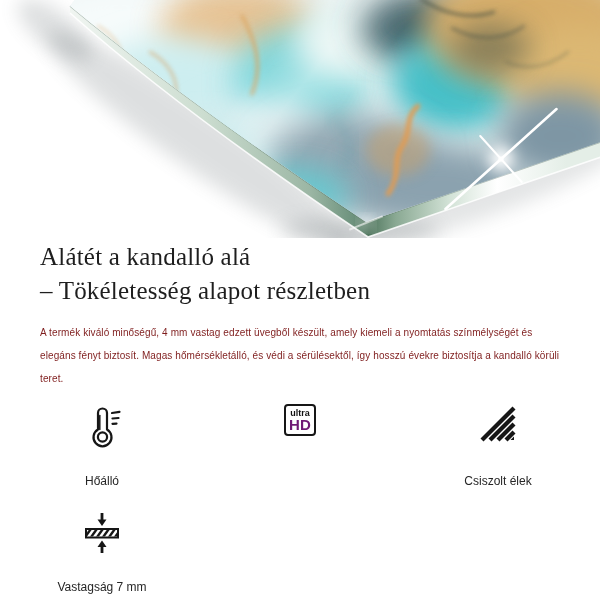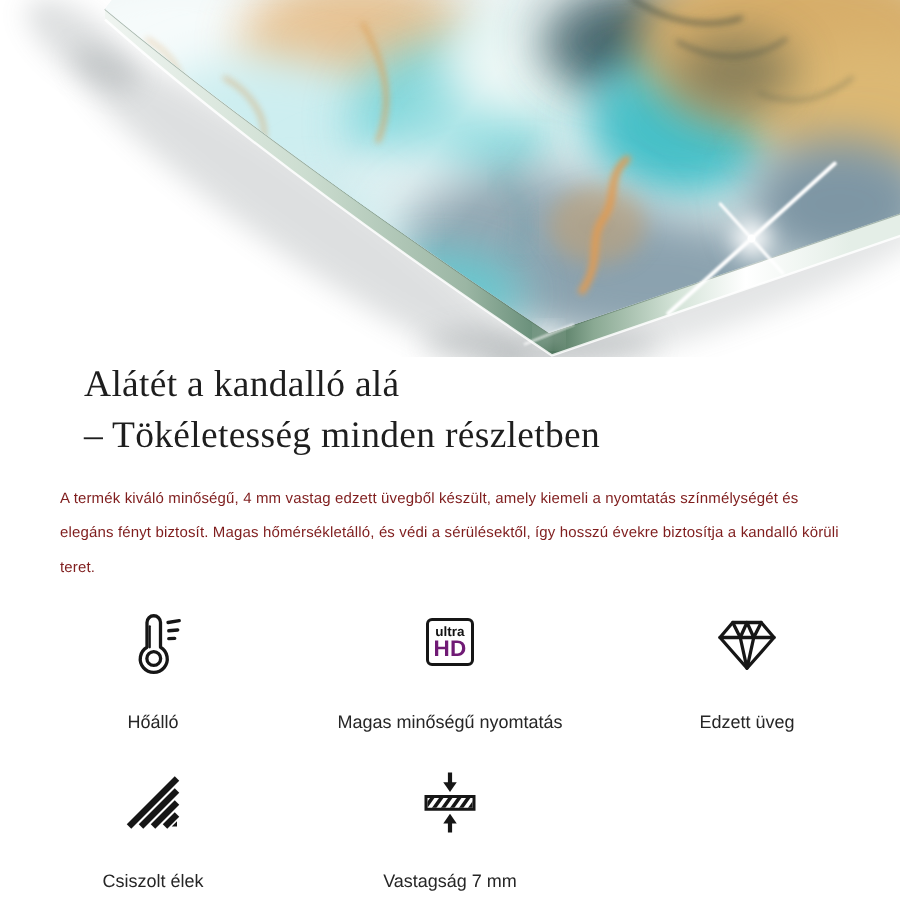--- a/index.html
+++ b/index.html
@@ -6,33 +6,33 @@
   body{
     width:600px;height:600px;overflow:hidden;background:#ffffff;
     font-family:"Liberation Sans", sans-serif;color:#2b2b2b;
   }
   .hero{position:relative;width:600px;height:238px;background:#ffffff;}
   .hero svg{display:block;}
   .content{padding:0 40px;}
   h1{
     font-family:"Liberation Serif", serif;font-weight:400;
     font-size:25px;line-height:34px;letter-spacing:.2px;
-    color:#1e1e1e;margin:2px 0 0 16px;
+    color:#1e1e1e;margin:2px 0 0 0;
   }
   .desc{
     font-size:10px;line-height:23px;color:#7f1d1d;
     margin:13px 0 0 0;max-width:537px;letter-spacing:.1px;
   }
   .features{
     display:grid;grid-template-columns:204px 192px 204px;
     row-gap:22px;margin-top:14px;width:600px;margin-left:-40px;
     justify-items:center;
   }
   .feature{display:flex;flex-direction:column;align-items:center;}
-  .icon-box{height:50px;display:flex;align-items:center;justify-content:center;}
+  .icon-box{height:50px;display:flex;align-items:flex-start;justify-content:center;}
   .feature .label{font-size:12px;color:#262626;margin-top:20px;white-space:nowrap;}
   .ficon{stroke:#161616;fill:none;stroke-width:2.2;}
   .uhd-box{
     width:28px;height:28px;border:2.5px solid #161616;border-radius:4px;
     display:flex;flex-direction:column;align-items:center;justify-content:center;
     margin-bottom:2px;
   }
   .uhd-top{font-size:9px;line-height:9px;font-weight:700;color:#111;}
   .uhd-bottom{font-size:15px;line-height:13px;font-weight:800;color:#701a75;letter-spacing:.2px;}
 </style>
@@ -134,21 +134,21 @@
         <circle cx="501" cy="159" r="2.6" fill="#ffffff"></circle>
         <circle cx="366" cy="223" r="5" fill="#ffffff" opacity="0.9" filter="url(#fMed)"></circle>
         <rect x="348" y="222.2" width="36" height="1.5" transform="rotate(-22 366 223)" fill="#ffffff" opacity="0.75" filter="url(#fTiny)"></rect>
       </g>
     </svg>
   </div>
 
   <div class="content">
     <h1>
       <span>Alátét a kandalló alá</span><br>
-      <span>– Tökéletesség minden részletben</span>
+      <span>– Tökéletesség alapot részletben</span>
     </h1>
 
     <p class="desc">A termék kiváló minőségű, 4 mm vastag edzett üvegből készült, amely kiemeli a nyomtatás színmélységét és elegáns fényt biztosít. Magas hőmérsékletálló, és védi a sérülésektől, így hosszú évekre biztosítja a kandalló körüli teret.</p>
 
     <div class="features">
 
       <div class="feature">
         <div class="icon-box">
           <svg width="46" height="46" viewBox="0 0 46 46" class="ficon" stroke-linejoin="round" stroke-linecap="round">
             <path d="M19 9 a4.5 4.5 0 0 1 9 0 v16.5 a9 9 0 1 1 -9 0 Z"></path>
@@ -162,35 +162,23 @@
         <div class="label">Hőálló</div>
       </div>
 
       <div class="feature">
         <div class="icon-box">
           <div class="uhd-box">
             <span class="uhd-top">ultra</span>
             <span class="uhd-bottom">HD</span>
           </div>
         </div>
-        <div class="label">Magas minőségű nyomtatás</div>
-      </div>
-
-
-      <div class="feature">
-        <div class="icon-box">
-          <svg width="48" height="42" viewBox="0 0 48 42" class="ficon" stroke-linejoin="round" stroke-linecap="round">
-            <path d="M14.5 7 H33.5 L42 17 L24 37.5 L6 17 Z"></path>
-            <line x1="6" y1="17" x2="42" y2="17"></line>
-            <path d="M14.5 7 L19.5 17 L24 7 L28.5 17 L33.5 7"></path>
-            <path d="M19.5 17 L24 37.5 L28.5 17"></path>
-          </svg>
-        </div>
-        <div class="label">Edzett üveg</div>
-      </div>
+      </div>
+
+
 
       <div class="feature">
         <div class="icon-box">
           <svg width="44" height="40" viewBox="0 0 44 40">
             <g stroke="#161616" stroke-width="4.2" stroke-linecap="butt">
               <line x1="6" y1="36" x2="38" y2="4"></line>
               <line x1="14" y1="36" x2="38" y2="12"></line>
               <line x1="22" y1="36" x2="38" y2="20"></line>
               <line x1="30" y1="36" x2="38" y2="28"></line>
             </g>

